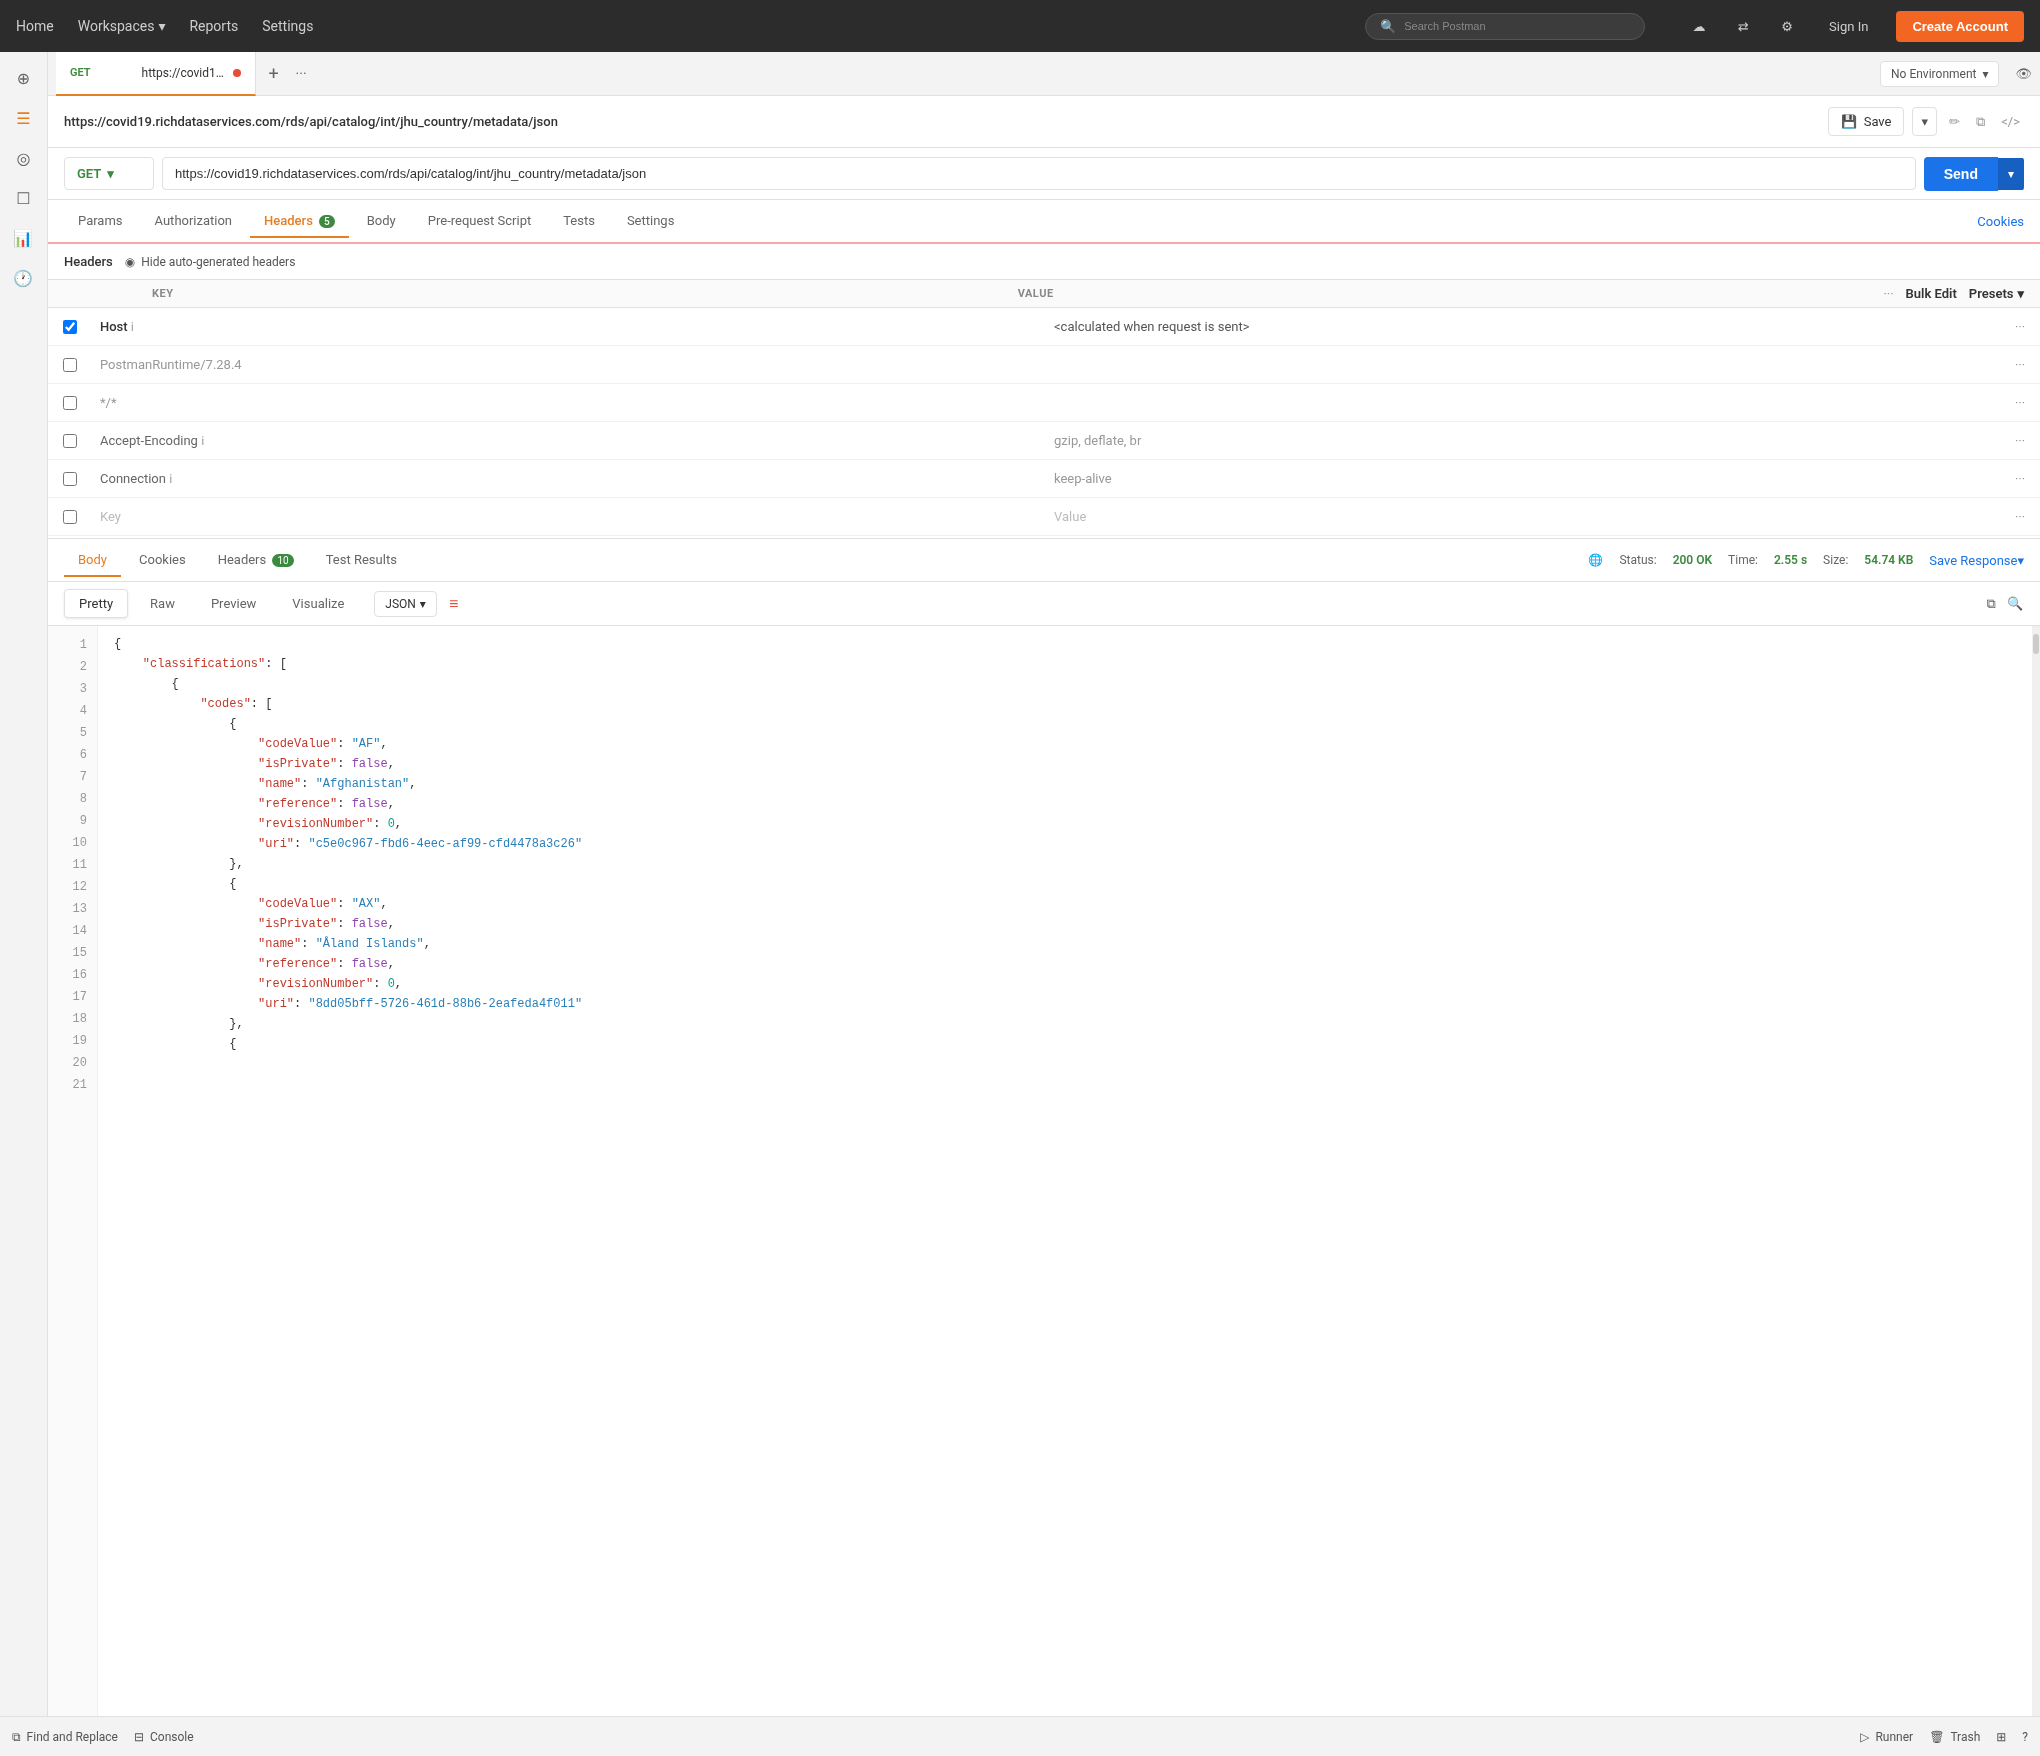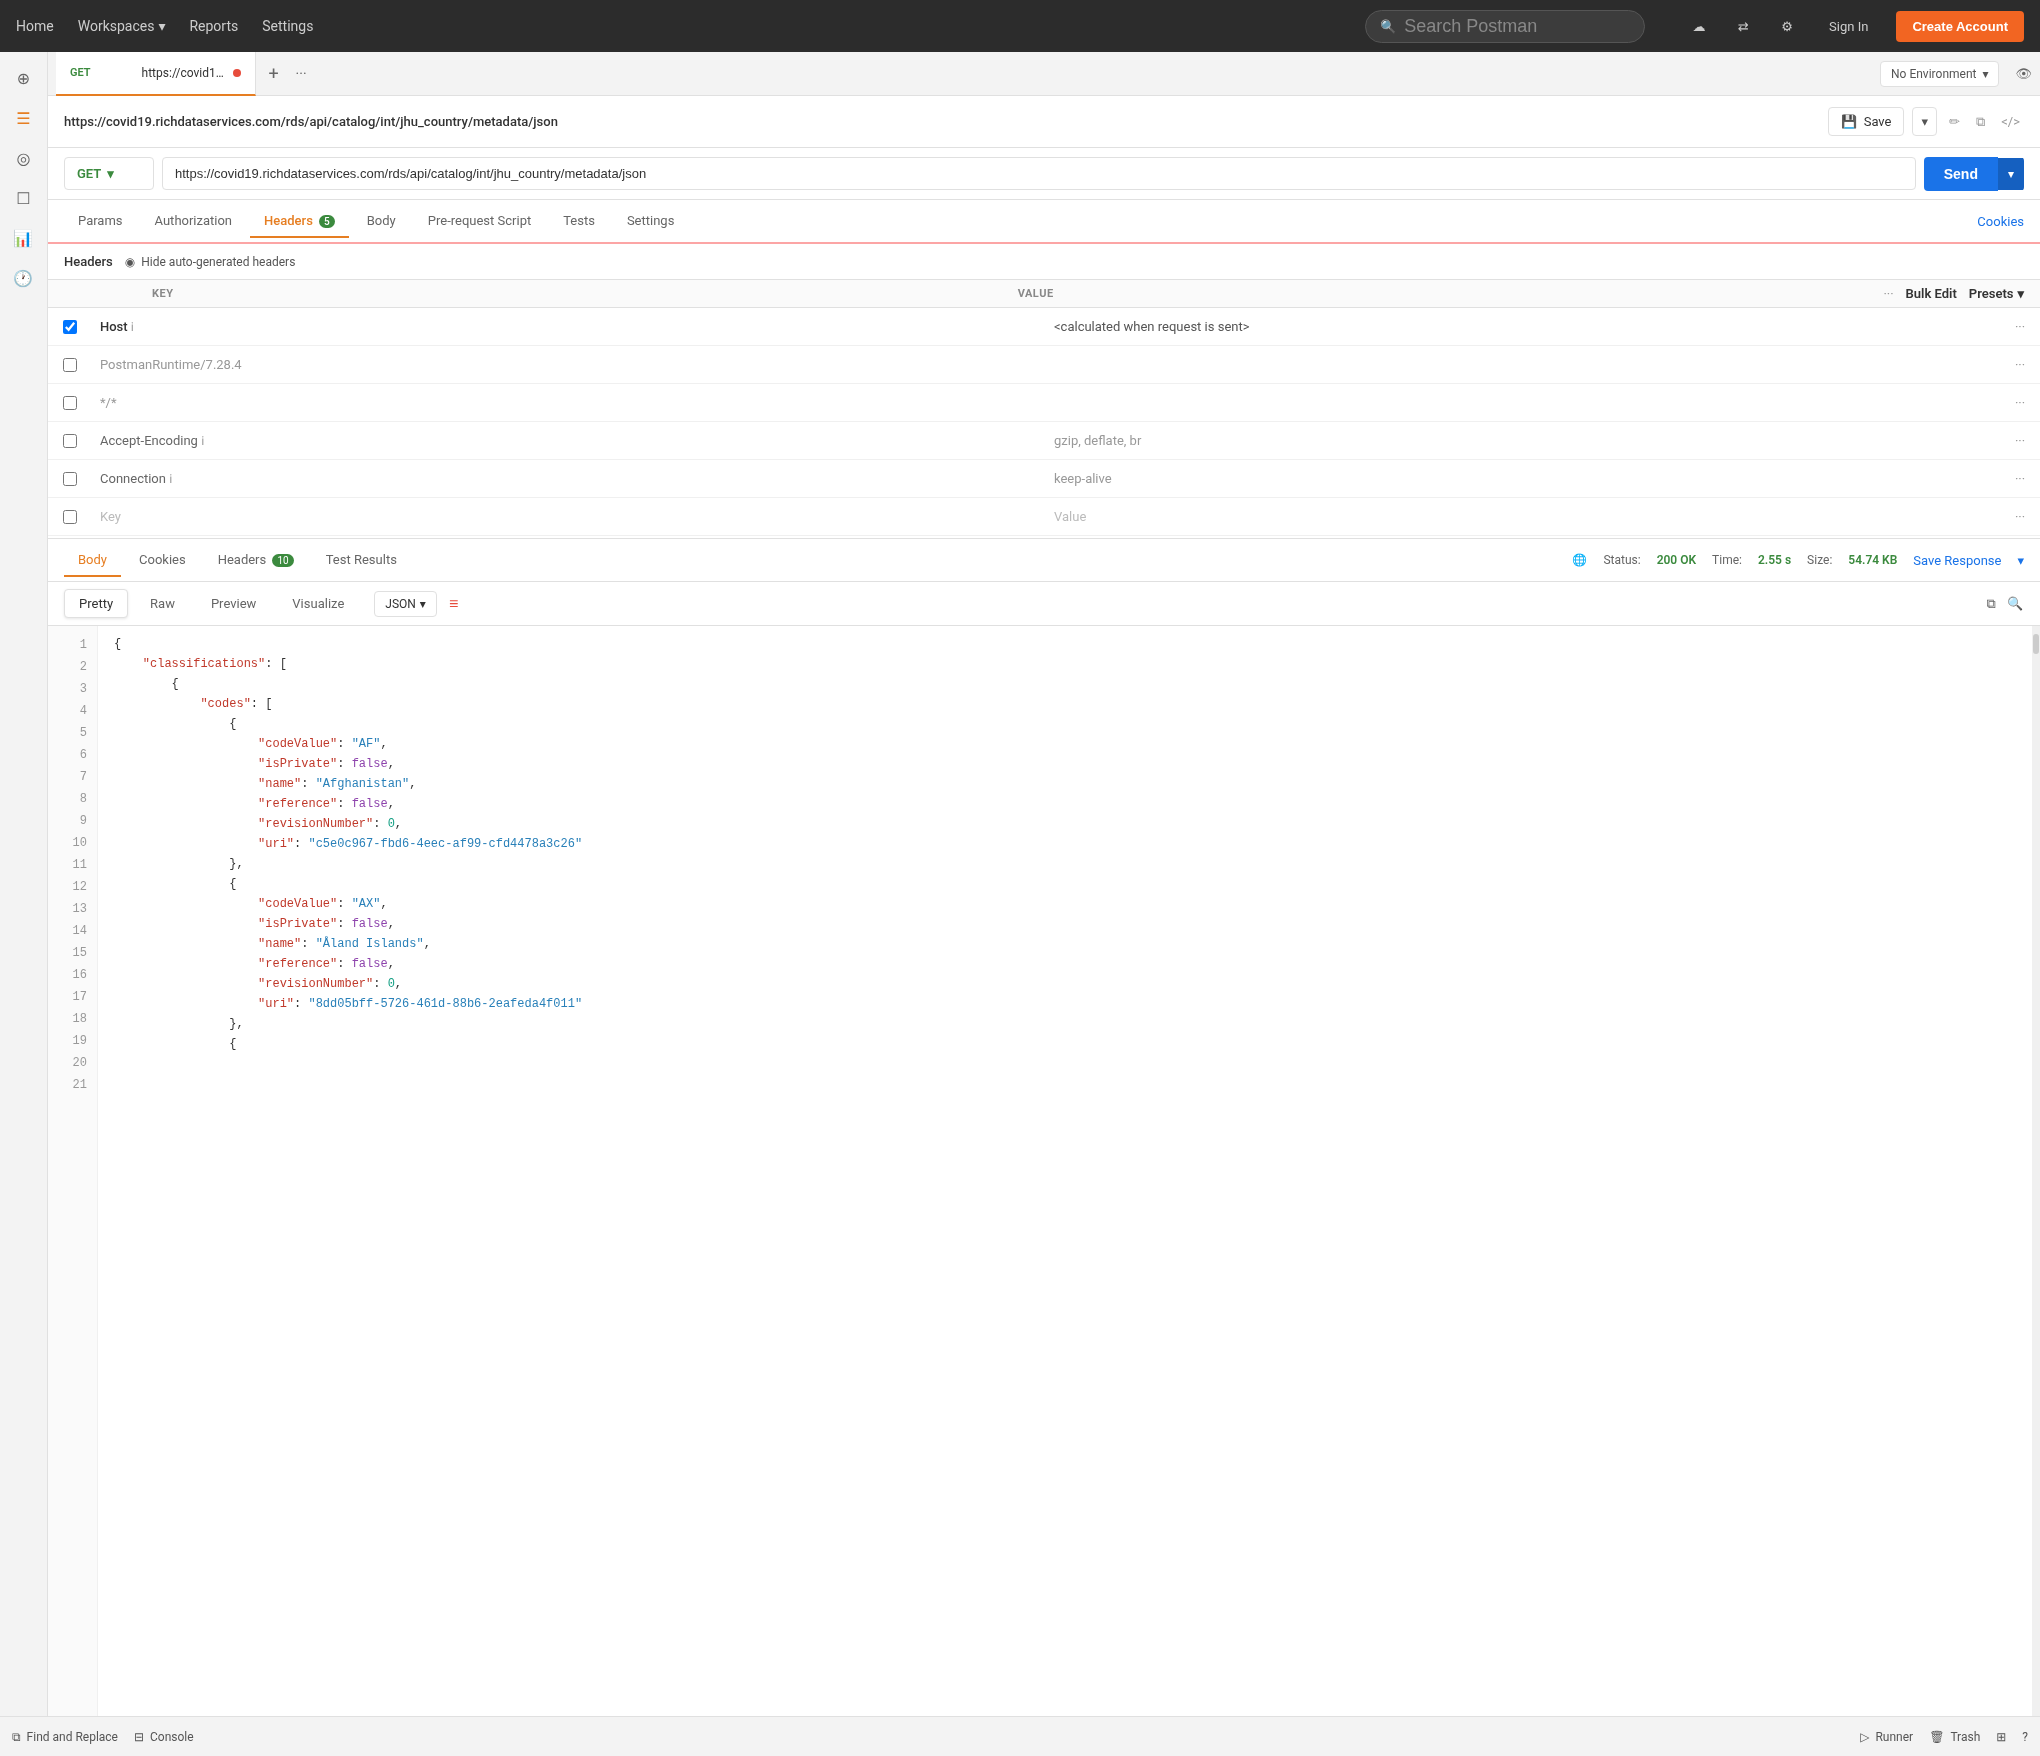--- a/index.html
+++ b/index.html
@@ -2,21 +2,21 @@
 <html><head>
   <meta charset="utf-8">
   <style>
     * { box-sizing: border-box; margin: 0; padding: 0; }
     body { font-family: -apple-system, BlinkMacSystemFont, 'Segoe UI', Roboto, sans-serif; font-size: 13px; background: #fff; color: #333; height: 1756px; overflow: hidden; display: flex; flex-direction: column; }
 
     
     .top-nav { display: flex; align-items: center; background: #2c2c2c; height: 52px; padding: 0 16px; gap: 24px; flex-shrink: 0; }
     .nav-item { color: #ccc; font-size: 14px; cursor: pointer; display: flex; align-items: center; gap: 4px; }
     .nav-search { margin-left: auto; background: #3c3c3c; border: 1px solid #555; border-radius: 20px; display: flex; align-items: center; padding: 5px 14px; gap: 8px; width: 280px; }
-    .nav-search input { background: transparent; border: none; outline: none; color: #ccc; font-size: 18px; width: 100%; }
+    .nav-search input { background: transparent; border: none; outline: none; color: #ccc; font-size: 11px; width: 100%; }
     .nav-search input::placeholder { color: #888; }
     .nav-actions { display: flex; align-items: center; gap: 16px; margin-left: 16px; }
     .nav-icon-btn { color: #ccc; cursor: pointer; display: flex; align-items: center; justify-content: center; width: 28px; height: 28px; }
     .sign-in-btn { color: #ccc; font-size: 13px; cursor: pointer; padding: 6px 12px; }
     .create-account-btn { background: #f26522; color: #fff; border: none; border-radius: 4px; padding: 8px 16px; font-size: 13px; font-weight: 600; cursor: pointer; }
 
     
     .main-layout { display: flex; flex: 1; overflow: hidden; }
     .sidebar { width: 48px; background: #f3f3f3; border-right: 1px solid #e0e0e0; display: flex; flex-direction: column; align-items: center; padding-top: 8px; gap: 4px; flex-shrink: 0; }
     .sidebar-icon { width: 36px; height: 36px; display: flex; align-items: center; justify-content: center; border-radius: 4px; cursor: pointer; color: #666; font-size: 16px; }
@@ -82,21 +82,21 @@
     
     .resp-tabs { height: 44px; border-bottom: 1px solid #e0e0e0; display: flex; align-items: center; padding: 0 16px; gap: 4px; flex-shrink: 0; }
     .resp-tab { padding: 8px 14px; cursor: pointer; font-size: 13px; color: #666; border-bottom: 2px solid transparent; }
     .resp-tab.active { color: #e67e22; border-bottom: 2px solid #e67e22; }
     .resp-tab .badge { background: #555; color: #fff; border-radius: 8px; padding: 1px 5px; font-size: 10px; margin-left: 3px; }
     .resp-tab .badge.green { background: #3b8a3e; }
     .resp-status { margin-left: auto; display: flex; align-items: center; gap: 16px; font-size: 12px; color: #666; }
     .status-ok { color: #3b8a3e; font-weight: 600; }
     .status-time { color: #3b8a3e; font-weight: 600; }
     .status-size { color: #3b8a3e; font-weight: 600; }
-    .save-response-btn { color: #1a73e8; cursor: pointer; font-size: 13px; display: flex; align-items: center; gap: 16px; }
+    .save-response-btn { color: #1a73e8; cursor: pointer; font-size: 13px; display: flex; align-items: center; gap: 0; }
 
     
     .body-toolbar { height: 44px; border-bottom: 1px solid #e0e0e0; display: flex; align-items: center; padding: 0 16px; gap: 8px; flex-shrink: 0; }
     .format-tab { padding: 6px 14px; border-radius: 4px; cursor: pointer; font-size: 13px; color: #666; }
     .format-tab.active { background: #fff; border: 1px solid #e0e0e0; color: #333; box-shadow: 0 1px 3px rgba(0,0,0,0.1); }
     .lang-selector { display: flex; align-items: center; gap: 4px; border: 1px solid #e0e0e0; border-radius: 4px; padding: 5px 10px; cursor: pointer; font-size: 12px; color: #333; margin-left: 8px; }
     .filter-icon { color: #e74c3c; cursor: pointer; font-size: 16px; margin-left: 4px; }
     .body-actions { margin-left: auto; display: flex; align-items: center; gap: 12px; }
     .copy-icon { color: #666; cursor: pointer; }
     .search-icon-btn { color: #666; cursor: pointer; }

